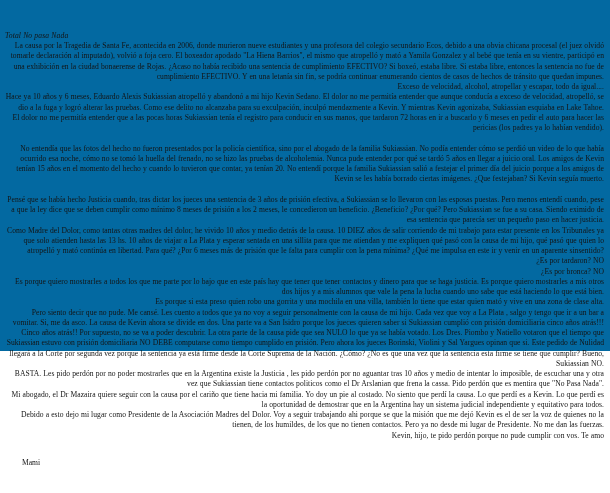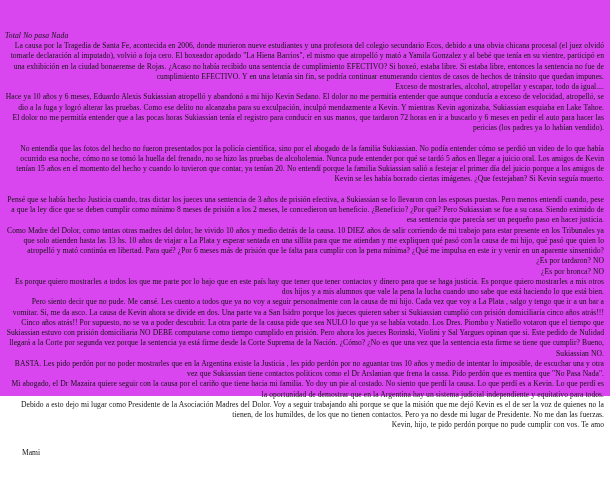--- a/index.html
+++ b/index.html
@@ -12,23 +12,23 @@
     width: 610px;
     height: 493px;
     overflow: hidden;
     font-family: "Liberation Serif", "DejaVu Serif", serif;
     color: #141414;
     -webkit-font-smoothing: antialiased;
   }
   .page {
     box-sizing: border-box;
     width: 610px;
-    height: 396px;
+    height: 351px;
     padding: 31px 6px 0 5px;
-    background: #d946ef;
+    background: #0369a1;
   }
   .doc-title {
     font-style: italic;
     font-size: 7.6px;
     line-height: 10.2px;
     margin: 0 0 0 0;
     letter-spacing: 0.02em;
   }
   .para {
     font-size: 7.6px;
@@ -48,29 +48,30 @@
     margin: 17px;
   }
 </style>
 </head>
 <body>
 
 <div class="page">
   <div class="doc-title">Total No pasa Nada</div>
   <div id="body-text">
       <p class="para">La causa por la Tragedia de Santa Fe, acontecida en 2006, donde murieron nueve estudiantes y una profesora del colegio secundario Ecos, debido a una obvia chicana procesal (el juez olvidó tomarle declaración al imputado), volvió a foja cero. El boxeador apodado "La Hiena Barrios", el mismo que atropelló y mató a Yamila Gonzalez y al bebé que tenía en su vientre, participó en una exhibición en la ciudad bonaerense de Rojas. ¿Acaso no había recibido una sentencia de cumplimiento EFECTIVO? Si boxeó, estaba libre. Si estaba libre, entonces la sentencia no fue de cumplimiento EFECTIVO. Y en una letanía sin fin, se podría continuar enumerando cientos de casos de hechos de tránsito que quedan impunes.</p>
-      <p class="para">Exceso de mostrarles, alcohol, atropellar y escapar, todo da igual....</p>
+      <p class="para">Exceso de velocidad, alcohol, atropellar y escapar, todo da igual....</p>
       <p class="para">Hace ya 10 años y 6 meses, Eduardo Alexis Sukiassian atropelló y abandonó a mi hijo Kevin Sedano. El dolor no me permitía entender que aunque conducía a exceso de velocidad, atropelló, se dio a la fuga y logró alterar las pruebas. Como ese delito no alcanzaba para su exculpación, inculpó mendazmente a Kevin. Y mientras Kevin agonizaba, Sukiassian esquiaba en Lake Tahoe.</p>
       <p class="para">El dolor no me permitía entender que a las pocas horas Sukiassian tenía el registro para conducir en sus manos, que tardaron 72 horas en ir a buscarlo y 6 meses en pedir el auto para hacer las pericias (los padres ya lo habían vendido).</p>
       <p class="para gap-before">No entendía que las fotos del hecho no fueron presentados por la policía científica, sino por el abogado de la familia Sukiassian. No podía entender cómo se perdió un video de lo que había ocurrido esa noche, cómo no se tomó la huella del frenado, no se hizo las pruebas de alcoholemia. Nunca pude entender por qué se tardó 5 años en llegar a juicio oral. Los amigos de Kevin tenían 15 años en el momento del hecho y cuando lo tuvieron que contar, ya tenían 20. No entendí porque la familia Sukiassian salió a festejar el primer día del juicio porque a los amigos de Kevin se les había borrado ciertas imágenes. ¿Que festejaban? Si Kevin seguía muerto.</p>
       <p class="para gap-before">Pensé que se había hecho Justicia cuando, tras dictar los jueces una sentencia de 3 años de prisión efectiva, a Sukiassian se lo llevaron con las esposas puestas. Pero menos entendí cuando, pese a que la ley dice que se deben cumplir como mínimo 8 meses de prisión a los 2 meses, le concedieron un beneficio. ¿Beneficio? ¿Por qué? Pero Sukiassian se fue a su casa. Siendo eximido de esa sentencia que parecía ser un pequeño paso en hacer justicia.</p>
       <p class="para">Como Madre del Dolor, como tantas otras madres del dolor, he vivido 10 años y medio detrás de la causa. 10 DIEZ años de salir corriendo de mi trabajo para estar presente en los Tribunales ya que solo atienden hasta las 13 hs. 10 años de viajar a La Plata y esperar sentada en una sillita para que me atiendan y me expliquen qué pasó con la causa de mi hijo, qué pasó que quien lo atropelló y mató continúa en libertad. Para qué? ¿Por 6 meses más de prisión que le falta para cumplir con la pena mínima? ¿Qué me impulsa en este ir y venir en un aparente sinsentido?</p>
       <p class="para">¿Es por tardaron? NO</p>
       <p class="para">¿Es por bronca? NO</p>
       <p class="para">Es porque quiero mostrarles a todos los que me parte por lo bajo que en este país hay que tener que tener contactos y dinero para que se haga justicia. Es porque quiero mostrarles a mis otros dos hijos y a mis alumnos que vale la pena la lucha cuando uno sabe que está haciendo lo que está bien.</p>
+      <p class="para">Es porque si esta preso quien robo una gorrita y una mochila en una villa, también lo tiene que estar quien mató y vive en una zona de clase alta.</p>
       <p class="para">Pero siento decir que no pude. Me cansé. Les cuento a todos que ya no voy a seguir personalmente con la causa de mi hijo. Cada vez que voy a La Plata , salgo y tengo que ir a un bar a vomitar. Si, me da asco. La causa de Kevin ahora se divide en dos. Una parte va a San Isidro porque los jueces quieren saber si Sukiassian cumplió con prisión domiciliaria cinco años atrás!!! Cinco años atrás!! Por supuesto, no se va a poder descubrir. La otra parte de la causa pide que sea NULO lo que ya se había votado. Los Dres. Piombo y Natiello votaron que el tiempo que Sukiassian estuvo con prisión domiciliaria NO DEBE computarse como tiempo cumplido en prisión. Pero ahora los jueces Borinski, Violini y Sal Yargues opinan que si. Este pedido de Nulidad llegará a la Corte por segunda vez porque la sentencia ya está firme desde la Corte Suprema de la Nación. ¿Cómo? ¿No es que una vez que la sentencia esta firme se tiene que cumplir? Bueno, Sukiassian NO.</p>
       <p class="para">BASTA. Les pido perdón por no poder mostrarles que en la Argentina existe la Justicia , les pido perdón por no aguantar tras 10 años y medio de intentar lo imposible, de escuchar una y otra vez que Sukiassian tiene contactos politicos como el Dr Arslanian que frena la cassa. Pido perdón que es mentira que "No Pasa Nada".</p>
       <p class="para">Mi abogado, el Dr Mazaira quiere seguir con la causa por el cariño que tiene hacia mi familia. Yo doy un pie al costado. No siento que perdí la causa. Lo que perdí es a Kevin. Lo que perdí es la oportunidad de demostrar que en la Argentina hay un sistema judicial independiente y equitativo para todos.</p>
       <p class="para">Debido a esto dejo mi lugar como Presidente de la Asociación Madres del Dolor. Voy a seguir trabajando ahi porque se que la misión que me dejó Kevin es el de ser la voz de quienes no la tienen, de los humildes, de los que no tienen contactos. Pero ya no desde mi lugar de Presidente. No me dan las fuerzas.</p>
       <p class="para">Kevin, hijo, te pido perdón porque no pude cumplir con vos. Te amo</p>
     </div>
   <div class="sig">Mami</div>
 </div>
 
 </body></html>

